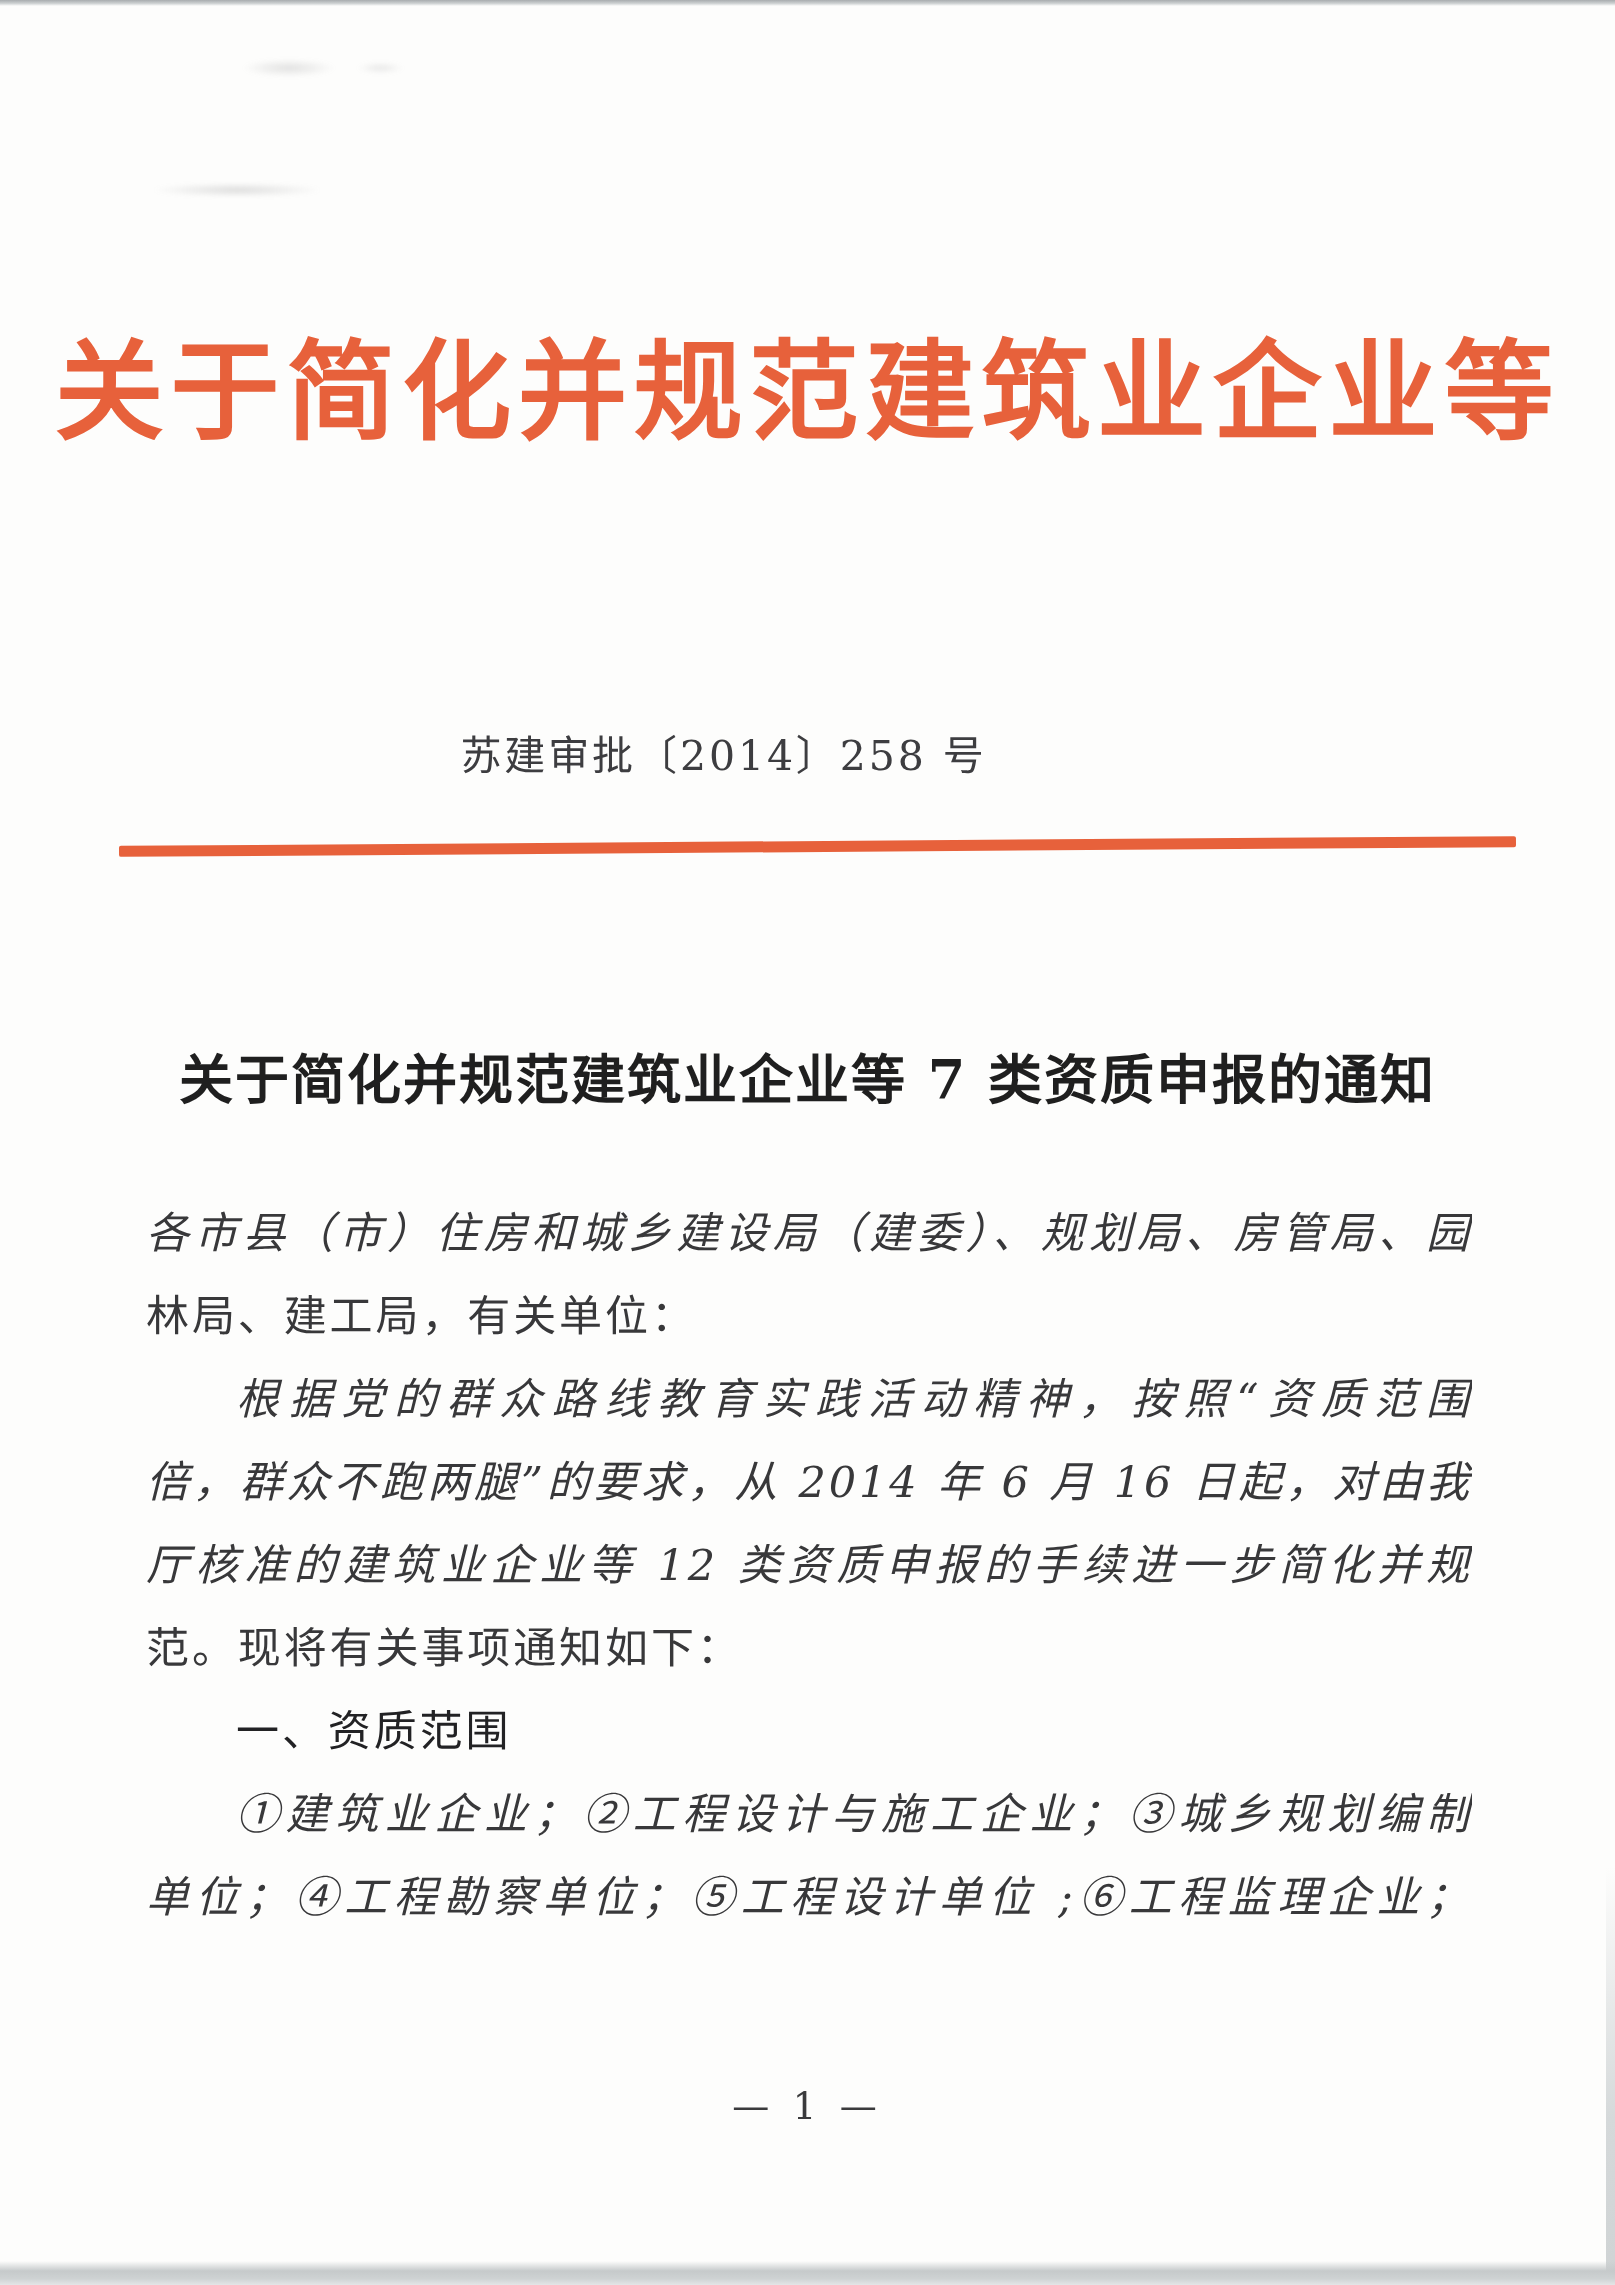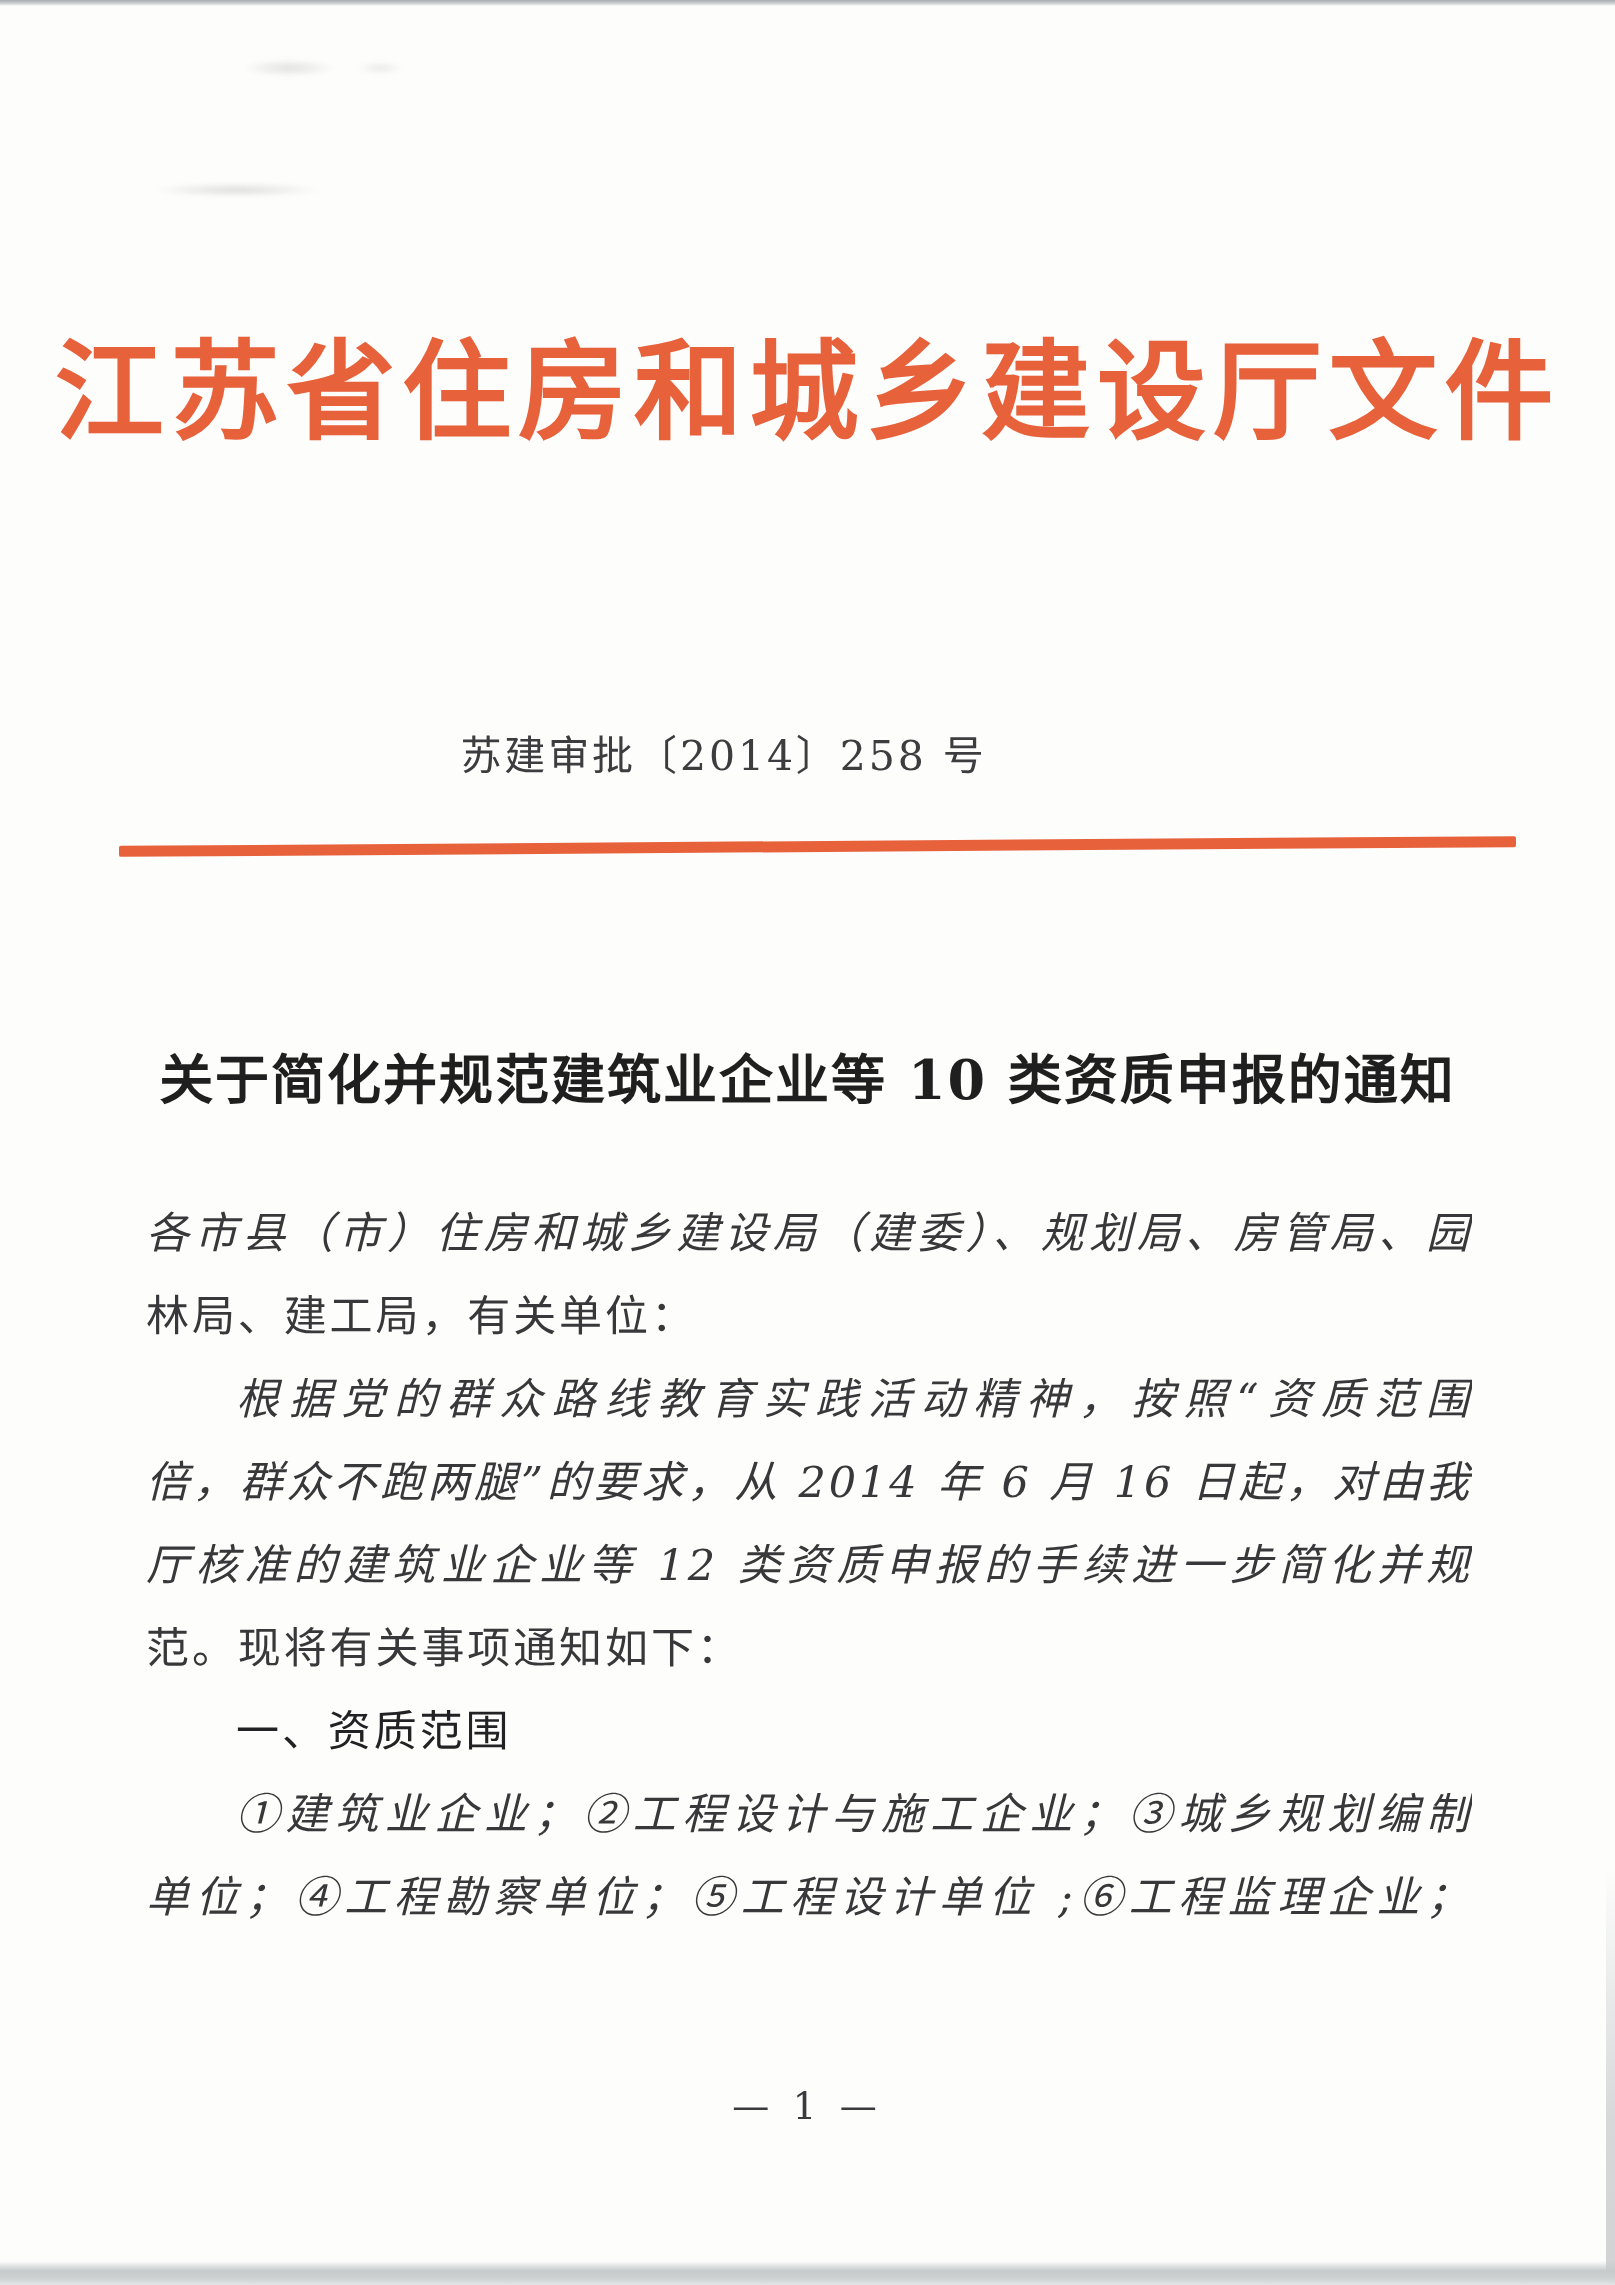--- a/index.html
+++ b/index.html
@@ -117,27 +117,27 @@
 </head>
 <body>
 
 <div class="page">
 
   <div class="edge-top"></div>
   <div class="smudge smudge-a"></div>
   <div class="smudge smudge-b"></div>
   <div class="smudge smudge-c"></div>
 
-  <div class="agency-header">江苏省住房和城乡建设厅文件</div>
+  <div class="agency-header">关于简化并规范建筑业企业等</div>
 
   <div class="doc-number">苏建审批〔2014〕258 号</div>
 
   <div class="red-divider"></div>
 
-  <div class="doc-title">关于简化并规范建筑业企业等 10 类资质申报的通知</div>
+  <div class="doc-title">关于简化并规范建筑业企业等 7 类资质申报的通知</div>
 
   <div class="body-lines">
       <div class="line fill">各市县（市）住房和城乡建设局（建委）、规划局、房管局、园</div>
       <div class="line">林局、建工局，有关单位：</div>
       <div class="line indent fill">根据党的群众路线教育实践活动精神，按照“资质范围</div>
       <div class="line fill">倍，群众不跑两腿”的要求，从 2014 年 6 月 16 日起，对由我</div>
       <div class="line fill">厅核准的建筑业企业等 12 类资质申报的手续进一步简化并规</div>
       <div class="line">范。现将有关事项通知如下：</div>
       <div class="line indent bold">一、资质范围</div>
       <div class="line indent fill">①建筑业企业；②工程设计与施工企业；③城乡规划编制</div>

